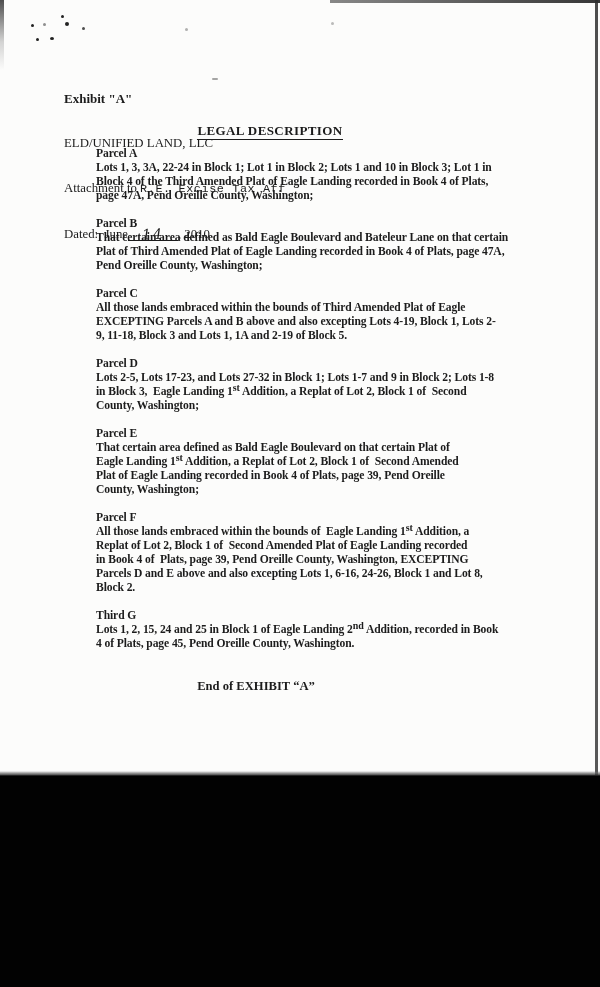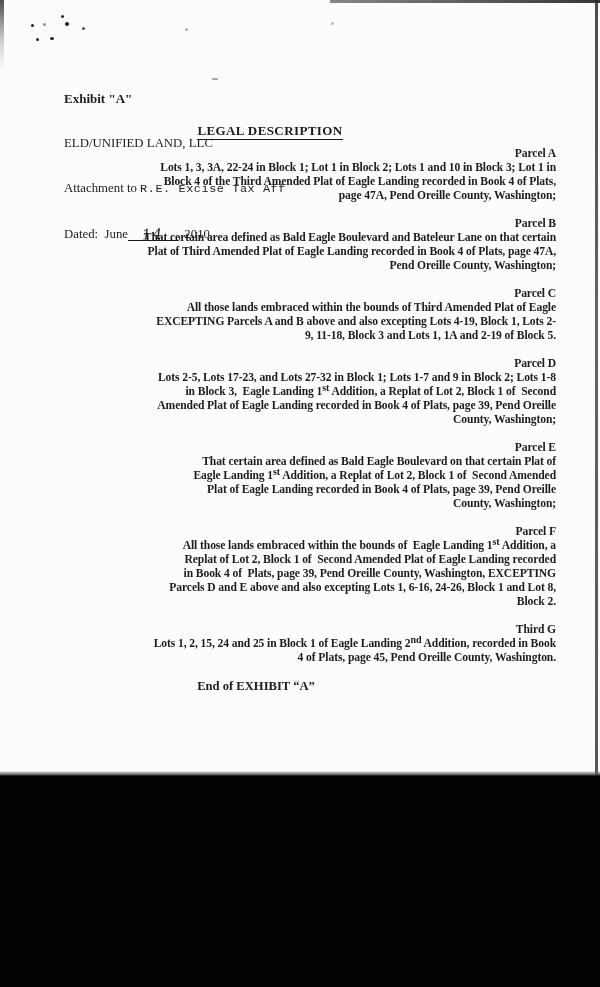--- a/index.html
+++ b/index.html
@@ -69,21 +69,21 @@
   }
   .section-title span {
     border-bottom:1.8px solid #1c1c1c; padding-bottom:1px;
   }
   
   .parcel-list {
     position:absolute; left:96px; top:147px; width:460px;
     font-weight:bold; font-size:11.6px; line-height:14px;
     letter-spacing:-0.1px;
   }
-  .parcel { margin-bottom:14px;text-align:right; }
+  .parcel { margin-bottom:14px; }
   .parcel-label { }
   .parcel-line { white-space:pre; }
   .parcel-line sup { font-size:10px; line-height:0; vertical-align:4px; }
   
   .doc-footer {
     position:absolute; left:0; top:679px; width:512px;
     text-align:center; font-weight:bold; font-size:12.6px;
   }
 </style>
 </head>
@@ -132,21 +132,20 @@
       <div class="parcel">
         <div class="parcel-label">Parcel C</div>
         <div class="parcel-line">All those lands embraced within the bounds of Third Amended Plat of Eagle</div>
         <div class="parcel-line">EXCEPTING Parcels A and B above and also excepting Lots 4-19, Block 1, Lots 2-</div>
         <div class="parcel-line">9, 11-18, Block 3 and Lots 1, 1A and 2-19 of Block 5.</div>
       </div>
       <div class="parcel">
         <div class="parcel-label">Parcel D</div>
         <div class="parcel-line">Lots 2-5, Lots 17-23, and Lots 27-32 in Block 1; Lots 1-7 and 9 in Block 2; Lots 1-8</div>
         <div class="parcel-line">in Block 3,  Eagle Landing 1<sup>st</sup> Addition, a Replat of Lot 2, Block 1 of  Second</div>
-        <div class="parcel-line">Amended Plat of Eagle Landing recorded in Book 4 of Plats, page 39, Pend Oreille</div>
         <div class="parcel-line">County, Washington;</div>
       </div>
       <div class="parcel">
         <div class="parcel-label">Parcel E</div>
         <div class="parcel-line">That certain area defined as Bald Eagle Boulevard on that certain Plat of</div>
         <div class="parcel-line">Eagle Landing 1<sup>st</sup> Addition, a Replat of Lot 2, Block 1 of  Second Amended</div>
         <div class="parcel-line">Plat of Eagle Landing recorded in Book 4 of Plats, page 39, Pend Oreille</div>
         <div class="parcel-line">County, Washington;</div>
       </div>
       <div class="parcel">

